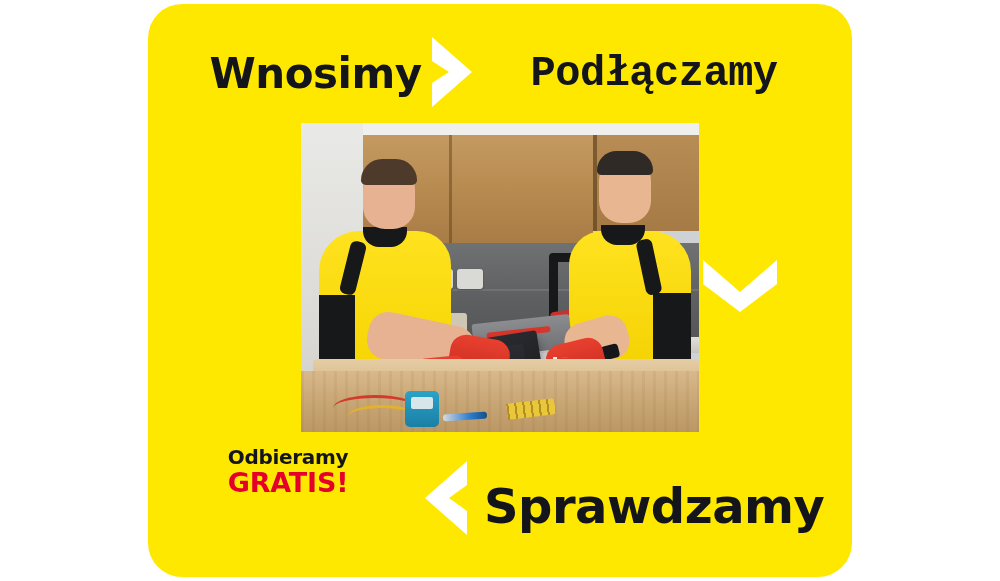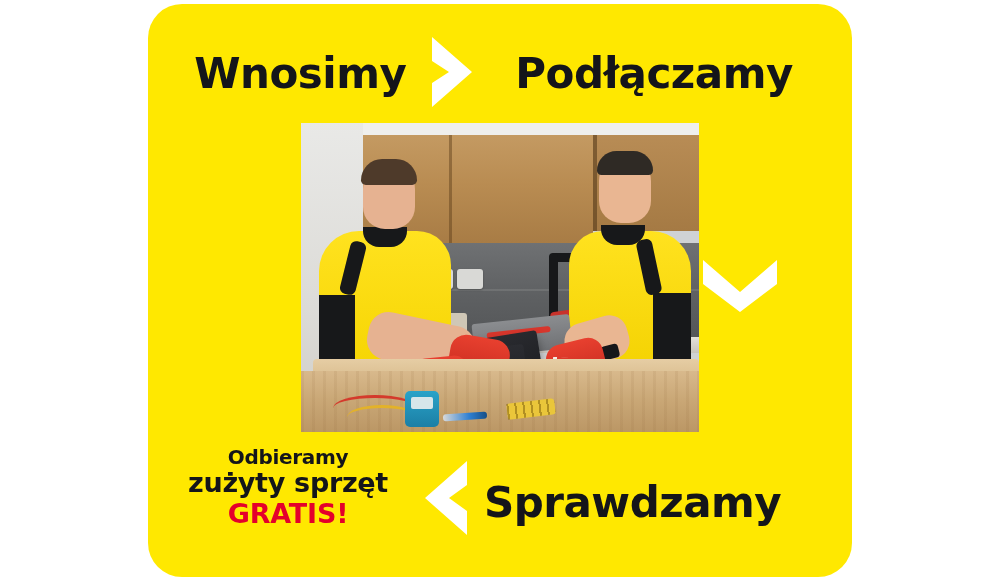--- a/index.html
+++ b/index.html
@@ -43,21 +43,21 @@
   .headline .word {
     font-family: "DejaVu Sans", sans-serif;
     font-weight: bold;
     font-size: 42px;
     letter-spacing: -0.5px;
     color: #14151a;
     line-height: 1;
     white-space: nowrap;
   }
   .headline .word.left  { margin-right: 22px; }
-  .headline .word.right { margin-left: 33px; }
+  .headline .word.right { margin-left: 33px; font-family: Liberation Mono, monospace; }
 
   
   .chev {
     display: block;
   }
   .chev-right-top {
     position: absolute;
     left: 425px;
     top: 33px;
     width: 54px;
@@ -335,21 +335,21 @@
   .bl-l1 { font-size: 20px; letter-spacing: -0.3px; }
   .bl-l2 { font-size: 27px; letter-spacing: -0.3px; }
   .bl-l3 { font-size: 27px; color: #e4002b; letter-spacing: -0.2px; }
 
   .bottom-right-text {
     position: absolute;
     left: 484px;
     top: 478px;
     color: #14151a;
     font-weight: bold;
-    font-size: 42px;
+    font-size: 48px;
     letter-spacing: -0.5px;
     white-space: nowrap;
   }
 </style>
 </head>
 <body>
 
 <div class="stage">
 
   <div class="yellow-card"></div>
@@ -426,19 +426,18 @@
       <div class="tool-wire"></div>
       <div class="tool-wire2"></div>
       <div class="multimeter"></div>
       <div class="screwdriver"></div>
       <div class="term-block"></div>
     </div>
   </div>
 
   <div class="bottom-left-text">
     <div class="bl-l1">Odbieramy</div>
-    <div class="bl-l2">zużyty sprzęt</div>
     <div class="bl-l3">GRATIS!</div>
   </div>
 
   <div class="bottom-right-text">Sprawdzamy</div>
 
 </div>
 
 </body></html>

